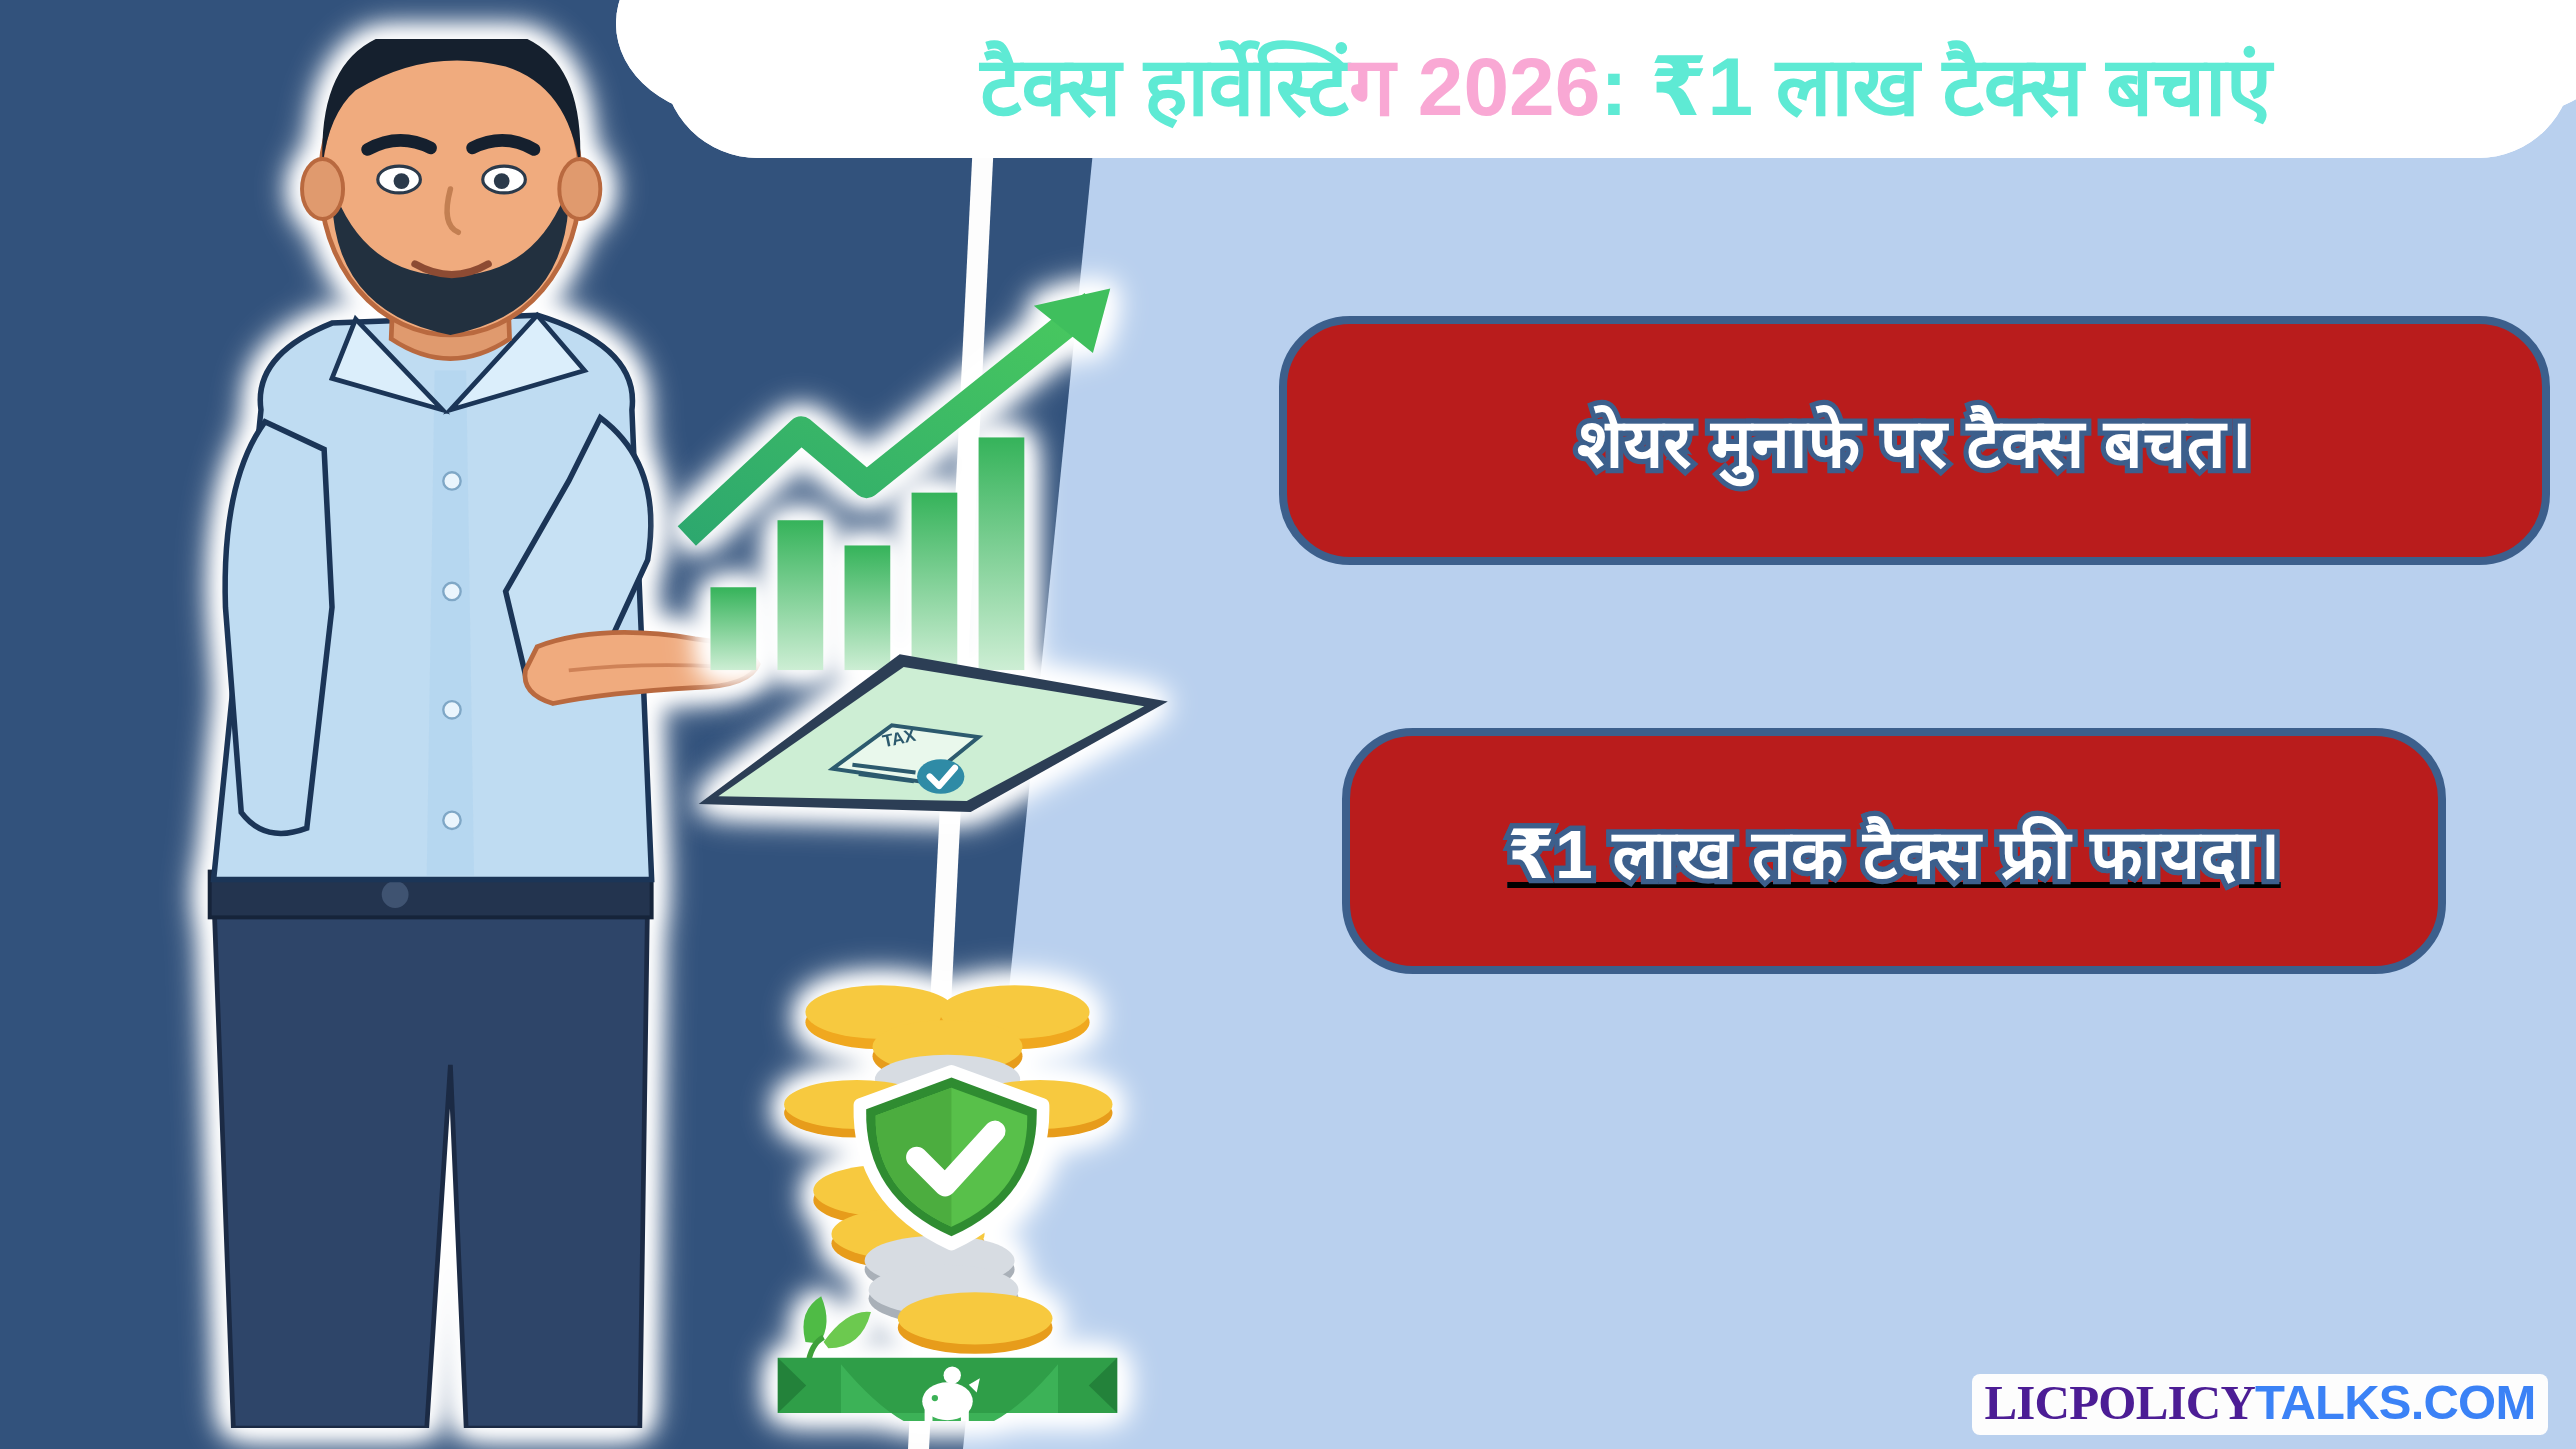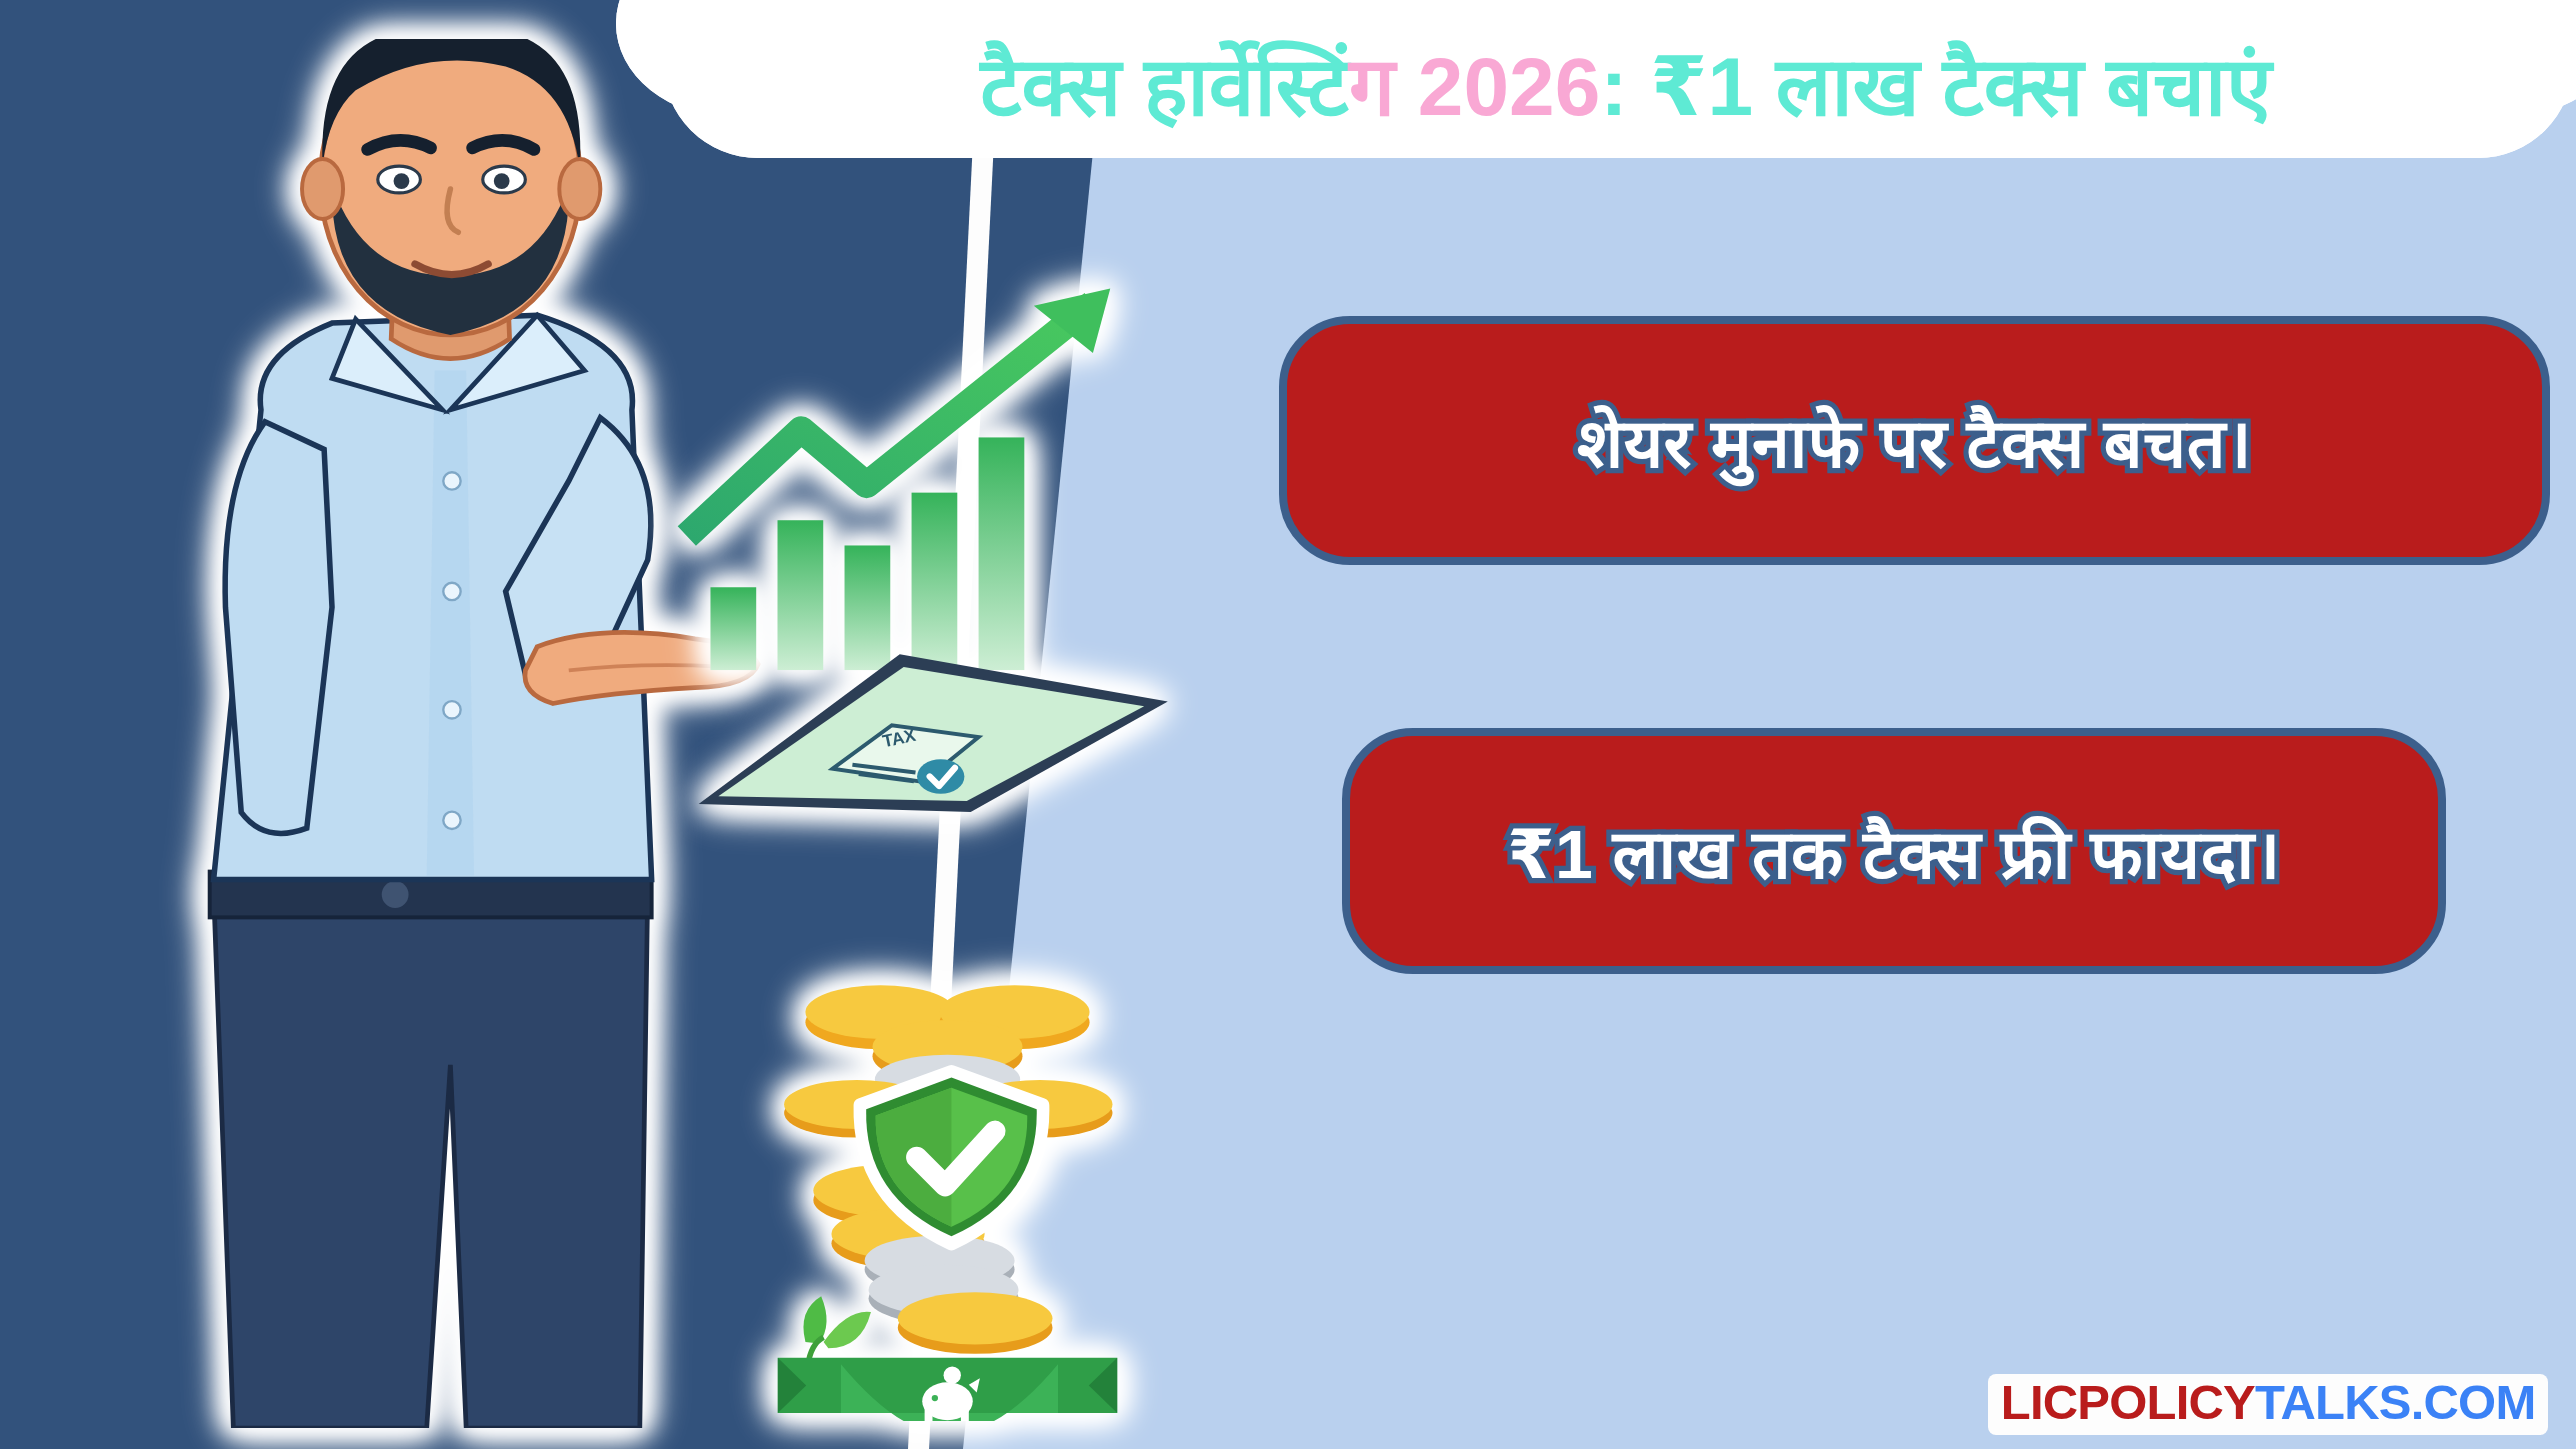--- a/index.html
+++ b/index.html
@@ -75,34 +75,34 @@
     font-size:68px;
     font-weight:bold;
     color:#ffffff;
     letter-spacing:0.4px;
     white-space:nowrap;
     -webkit-text-stroke:10.3px #3c5f8c;
     paint-order:stroke fill;
     text-shadow:0 0 0 #3c5f8c;
   }
   #pill-1{left:1279px;top:316px;width:1271px;height:249px;}
-  #pill-2{left:1342px;top:728px;width:1104px;height:246px;}
+  #pill-2{left:1342px;top:728px;width:1104px;height:246px;text-decoration:underline;}
   #pill-3{left:1294px;top:1130px;width:1255px;height:251px;}
 
   
   .watermark{
     position:absolute;right:28px;bottom:14px;
     background:#fdfdfd;
     padding:3.2px 12.6px 6.3px 12.6px;
     border-radius:8px;
     font-size:49px;font-weight:bold;letter-spacing:-0.8px;
     z-index:9;
     line-height:1.05;
   }
-  .wm-dark{color:#b91c1c;}
+  .wm-dark{color:#4c1d95;font-family:Liberation Serif, serif;}
   .wm-red{color:#3b82f6;}
 </style>
 </head>
 <body>
 
 <div class="stage">
 
   <div class="bg-left"></div>
   <div class="bg-right"></div>
   <div class="bg-divider"></div>

